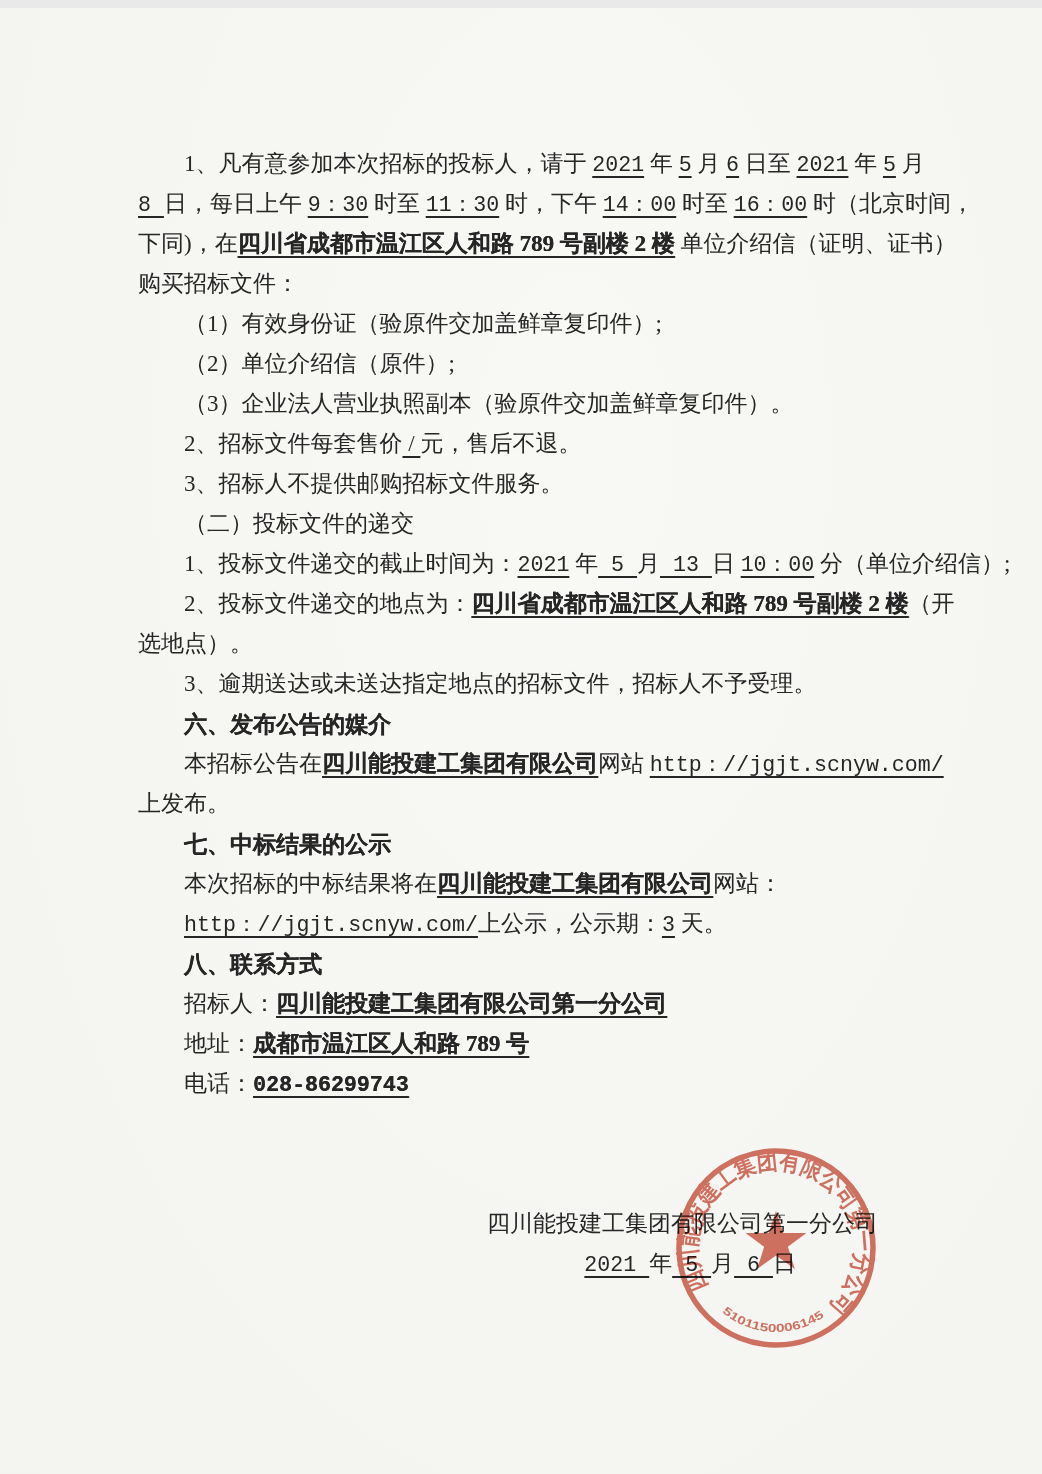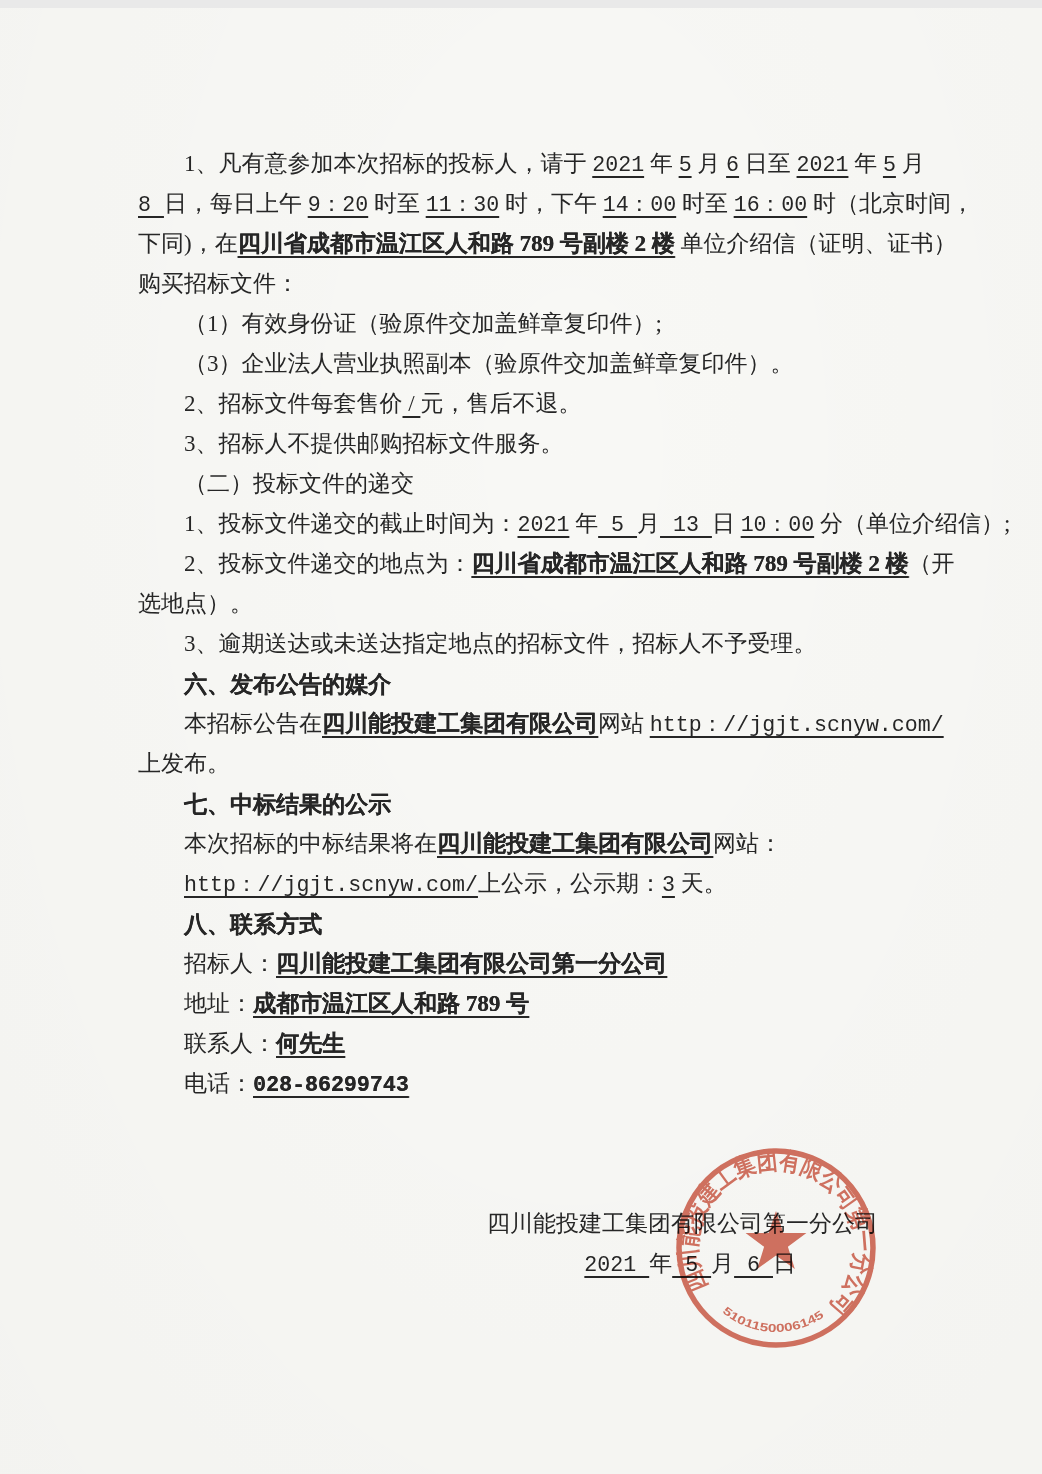--- a/index.html
+++ b/index.html
@@ -40,42 +40,42 @@
   }
   .seal-svg text{font-family:"Liberation Sans","DejaVu Sans",sans-serif;}
 </style>
 </head>
 <body>
 
 <div class="page">
 
   <div class="content">
       <div class="line ind"><span class="seg">1、凡有意参加本次招标的投标人，请于 </span><span class="seg u m">2021</span><span class="seg"> 年 </span><span class="seg u m">5</span><span class="seg"> 月 </span><span class="seg u m">6</span><span class="seg"> 日至 </span><span class="seg u m">2021</span><span class="seg"> 年 </span><span class="seg u m">5</span><span class="seg"> 月</span></div>
-      <div class="line"><span class="seg u m">8 </span><span class="seg">日，每日上午 </span><span class="seg u m">9：20</span><span class="seg"> 时至 </span><span class="seg u m">11：30</span><span class="seg"> 时，下午 </span><span class="seg u m">14：00</span><span class="seg"> 时至 </span><span class="seg u m">16：00</span><span class="seg"> 时（北京时间，</span></div>
+      <div class="line"><span class="seg u m">8 </span><span class="seg">日，每日上午 </span><span class="seg u m">9：30</span><span class="seg"> 时至 </span><span class="seg u m">11：30</span><span class="seg"> 时，下午 </span><span class="seg u m">14：00</span><span class="seg"> 时至 </span><span class="seg u m">16：00</span><span class="seg"> 时（北京时间，</span></div>
       <div class="line"><span class="seg">下同)，在</span><span class="seg u b">四川省成都市温江区人和路 789 号副楼 2 楼</span><span class="seg"> 单位介绍信（证明、证书）</span></div>
       <div class="line"><span class="seg">购买招标文件：</span></div>
       <div class="line ind"><span class="seg">（1）有效身份证（验原件交加盖鲜章复印件）;</span></div>
+      <div class="line ind"><span class="seg">（2）单位介绍信（原件）;</span></div>
       <div class="line ind"><span class="seg">（3）企业法人营业执照副本（验原件交加盖鲜章复印件）。</span></div>
       <div class="line ind"><span class="seg">2、招标文件每套售价</span><span class="seg u"> / </span><span class="seg">元，售后不退。</span></div>
       <div class="line ind"><span class="seg">3、招标人不提供邮购招标文件服务。</span></div>
       <div class="line ind"><span class="seg">（二）投标文件的递交</span></div>
       <div class="line ind"><span class="seg">1、投标文件递交的截止时间为：</span><span class="seg u m">2021</span><span class="seg"> 年</span><span class="seg u m"> 5 </span><span class="seg">月</span><span class="seg u m"> 13 </span><span class="seg">日 </span><span class="seg u m">10：00</span><span class="seg"> 分（单位介绍信）;</span></div>
       <div class="line ind"><span class="seg">2、投标文件递交的地点为：</span><span class="seg u b">四川省成都市温江区人和路 789 号副楼 2 楼</span><span class="seg">（开</span></div>
       <div class="line"><span class="seg">选地点）。</span></div>
       <div class="line ind"><span class="seg">3、逾期送达或未送达指定地点的招标文件，招标人不予受理。</span></div>
       <div class="line ind h"><span class="seg">六、发布公告的媒介</span></div>
       <div class="line ind"><span class="seg">本招标公告在</span><span class="seg u b">四川能投建工集团有限公司</span><span class="seg">网站 </span><span class="seg u m">http：//jgjt.scnyw.com/</span></div>
       <div class="line"><span class="seg">上发布。</span></div>
       <div class="line ind h"><span class="seg">七、中标结果的公示</span></div>
       <div class="line ind"><span class="seg">本次招标的中标结果将在</span><span class="seg u b">四川能投建工集团有限公司</span><span class="seg">网站：</span></div>
       <div class="line ind"><span class="seg u m">http：//jgjt.scnyw.com/</span><span class="seg">上公示，公示期：</span><span class="seg u m">3</span><span class="seg"> 天。</span></div>
       <div class="line ind h"><span class="seg">八、联系方式</span></div>
       <div class="line ind"><span class="seg">招标人：</span><span class="seg u b">四川能投建工集团有限公司第一分公司</span></div>
       <div class="line ind"><span class="seg">地址：</span><span class="seg u b">成都市温江区人和路 789 号</span></div>
-      <div class="line ind"><span class="seg">联系人：</span><span class="seg u b">何先生</span></div>
       <div class="line ind"><span class="seg">电话：</span><span class="seg u b m">028-86299743</span></div>
       <div class="line sig1"><span class="seg">四川能投建工集团有限公司第一分公司</span></div>
       <div class="line sig2"><span class="seg u m">2021 </span><span class="seg">年</span><span class="seg u m"> 5 </span><span class="seg">月</span><span class="seg u m"> 6 </span><span class="seg">日</span></div>
     </div>
 
   <svg class="seal-svg" viewBox="-104 -104 208 208" xmlns="http://www.w3.org/2000/svg">
     <defs>
       <path id="sealArcTop" d="M -68.4 39.5 A 79 79 0 1 1 50.8 60.5" fill="none"></path>
       <path id="sealArcBottom" d="M -54 64.3 A 84 84 0 0 0 54 64.3" fill="none"></path>
     </defs>

